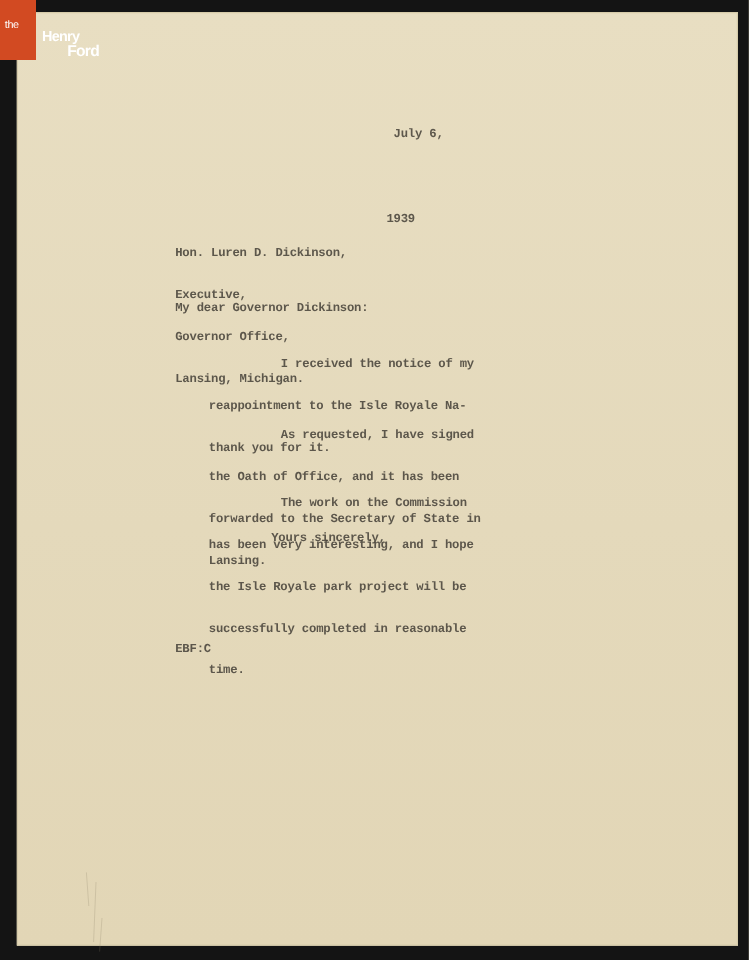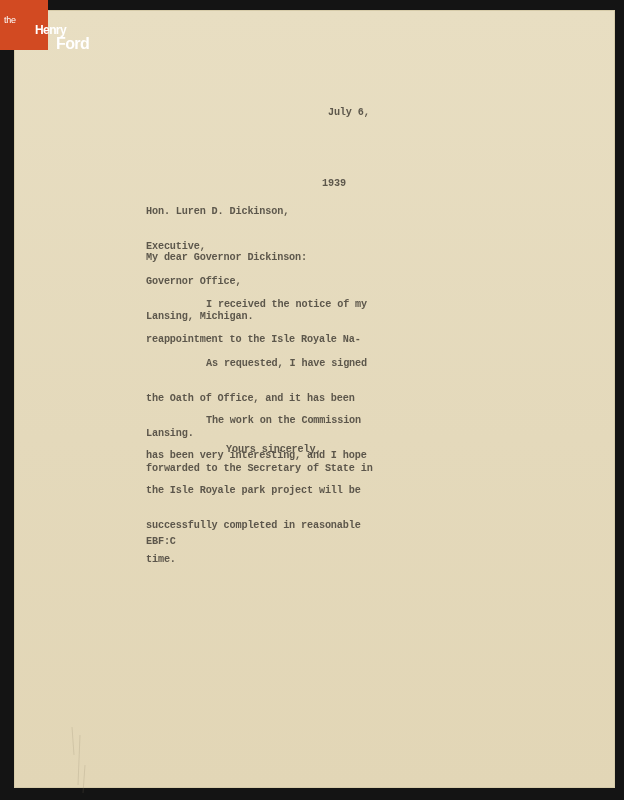--- a/index.html
+++ b/index.html
@@ -21,21 +21,21 @@
       width: 601px;
       height: 778px;
       background: #e5dbbd;
       background-image: linear-gradient(180deg, #e8dec2 0%, #e4d9bb 55%, #e2d6b6 100%);
       box-shadow: inset 0 0 0 1px #d6cba9;
     }
     .logo {
       position: absolute;
       left: 0;
       top: 0;
-      width: 48px;
+      width: 30px;
       height: 50px;
       background: #d24a22;
       color: #ffffff;
       z-index: 5;
       font-family: "Liberation Sans", sans-serif;
       line-height: 1;
     }
     .logo .the {
       position: absolute;
       left: 4px;
@@ -48,42 +48,42 @@
       left: 35px;
       top: 24px;
       font-size: 12px;
       font-weight: bold;
       letter-spacing: -0.6px;
     }
     .logo .ford {
       position: absolute;
       left: 16px;
       top: 36px;
-      font-size: 16px;
+      font-size: 13px;
       font-weight: bold;
       letter-spacing: -0.6px;
       padding-left: 40px;
     }
     .typed {
       position: absolute;
       color: #4a453c;
       font-size: 10.2px;
       line-height: 11.6px;
       white-space: pre;
       letter-spacing: -0.15px;
       font-weight: bold;
       opacity: 0.88;
     }
     .date { left: 316px; top: 95px; }
     .date .year { display: block; padding-left: 6px; margin-top: 48px; }
     .address { left: 146px; top: 183px; }
     .address span { display: block; }
     .salutation { left: 146px; top: 252px; }
     .para { left: 146px; }
-    .para span { display: block; }
+    .para span { display: block; margin-left: 28px; }
     .p1 { top: 276px; }
     .p2 { top: 335px; }
     .p3 { top: 392px; }
     .closing { left: 226px; top: 444px; }
     .initials { left: 146px; top: 536px; }
     .indent { padding-left: 60px; }
     .marks {
       position: absolute;
       left: 56px;
       top: 715px;
@@ -117,27 +117,28 @@
   <span>Executive,</span>
   <span>Governor Office,</span>
   <span>Lansing, Michigan.</span>
 </div>
 
 <div class="typed salutation">My dear Governor Dickinson:</div>
 
 <div class="typed para p1">
   <span class="indent">I received the notice of my</span>
   <span>reappointment to the Isle Royale Na-</span>
+  <span>thank you for it.</span>
 </div>
 
 <div class="typed para p2">
   <span class="indent">As requested, I have signed</span>
   <span>the Oath of Office, and it has been</span>
+  <span>forwarded to the Secretary of State in</span>
   <span>Lansing.</span>
-  <span>forwarded to the Secretary of State in</span>
 </div>
 
 <div class="typed para p3">
   <span class="indent">The work on the Commission</span>
   <span>has been very interesting, and I hope</span>
   <span>the Isle Royale park project will be</span>
   <span>successfully completed in reasonable</span>
   <span>time.</span>
 </div>
 

